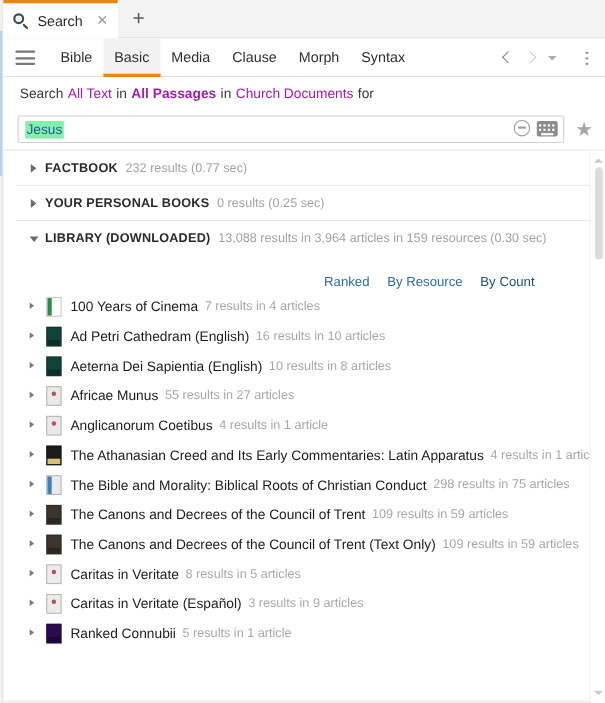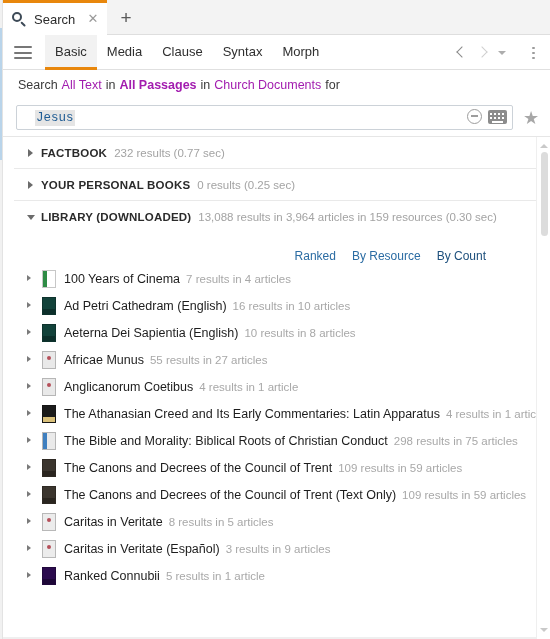--- a/index.html
+++ b/index.html
@@ -229,27 +229,26 @@
     position: relative;
     margin-left: 13px;
     width: 497px; height: 25px;
     background: #ffffff;
     border: 1px solid #ccd2d8;
     border-radius: 2px;
     display: flex;
     align-items: center;
   }
   .searchbox .value {
-    margin-left: 18px;
+    margin-left: 6px;
     font-size: 12.5px;
     color: #1f5c94;
-    background: #e5e5e5;
+    background: #86efac;
     padding: 1px 1px 1px 1px;
     line-height: 14px;
-    font-family: Liberation Mono, monospace;
   }
   .sb-icons {
     position: absolute;
     right: 5px; top: 3px;
     display: flex;
     align-items: center;
   }
   .icon-history {
     width: 15px; height: 15px;
     border-radius: 50%;
@@ -476,34 +475,37 @@
   </div>
 
   <div class="toolbar">
     <div class="hamburger">
       <span></span>
         <span></span>
         <span></span>
     </div>
 
     <div class="navtabs">
+      <div class="navtab">
+        <span>Bible</span>
+      </div>
       <div class="navtab active">
         <span>Basic</span>
       </div>
       <div class="navtab">
         <span>Media</span>
       </div>
       <div class="navtab">
         <span>Clause</span>
       </div>
       <div class="navtab">
+        <span>Morph</span>
+      </div>
+      <div class="navtab">
         <span>Syntax</span>
-      </div>
-      <div class="navtab">
-        <span>Morph</span>
       </div>
     </div>
 
     <div class="toolbar-right">
       <div class="navarrow back">
           <i></i>
         </div>
       <div class="navarrow fwd">
           <i></i>
         </div>

